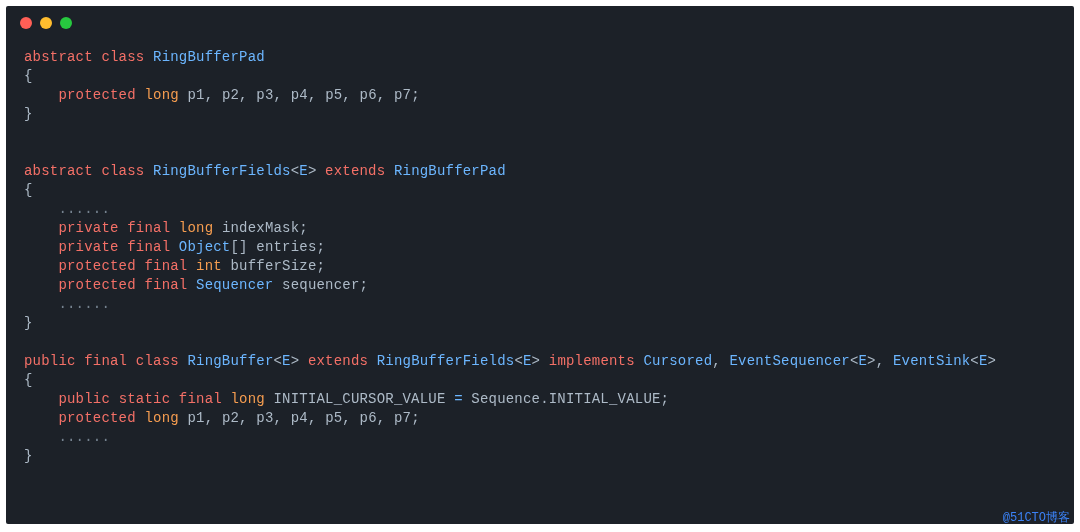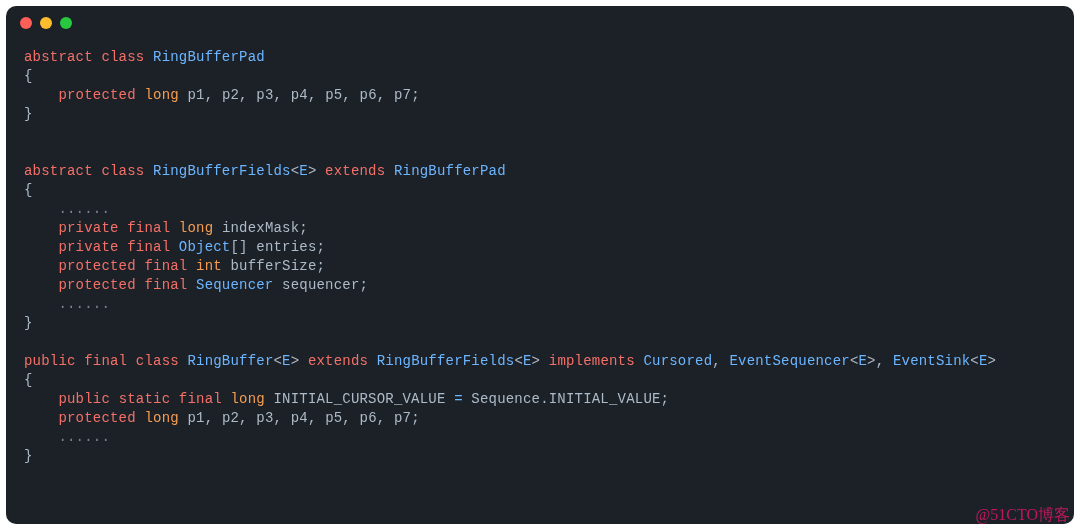--- a/index.html
+++ b/index.html
@@ -10,21 +10,21 @@
     width: 1080px;
     height: 532px;
     position: relative;
     overflow: hidden;
   }
   .win {
     margin: 6px;
     width: 1068px;
     height: 518px;
     background: #1c2128;
-    border-radius: 10px;
+    border-radius: 2px;
     box-sizing: border-box;
     overflow: hidden;
     position: relative;
   }
   .titlebar {
     height: 34px;
     display: flex;
     align-items: center;
     padding: 0 14px;
     gap: 8px;
@@ -49,23 +49,23 @@
   .ident { color: #6cb6ff; }    
   .ty { color: #f69d50; }       
   .var { color: #adbac7; }      
   .punct { color: #adbac7; }
   .op { color: #6cb6ff; }
   .dot3 { color: #768390; }
   .watermark {
     position: absolute;
     right: 10px;
     bottom: 6px;
-    font-size: 16px;
-    color: #be185d;
-    font-family: Liberation Serif, serif;
+    font-size: 12px;
+    color: #3b82f6;
+    font-family: Liberation Mono, monospace;
   }
 </style>
 </head>
 <body>
 
 <div class="win">
   <div class="titlebar">
     <div class="dot red"></div>
     <div class="dot yellow"></div>
     <div class="dot green"></div>

